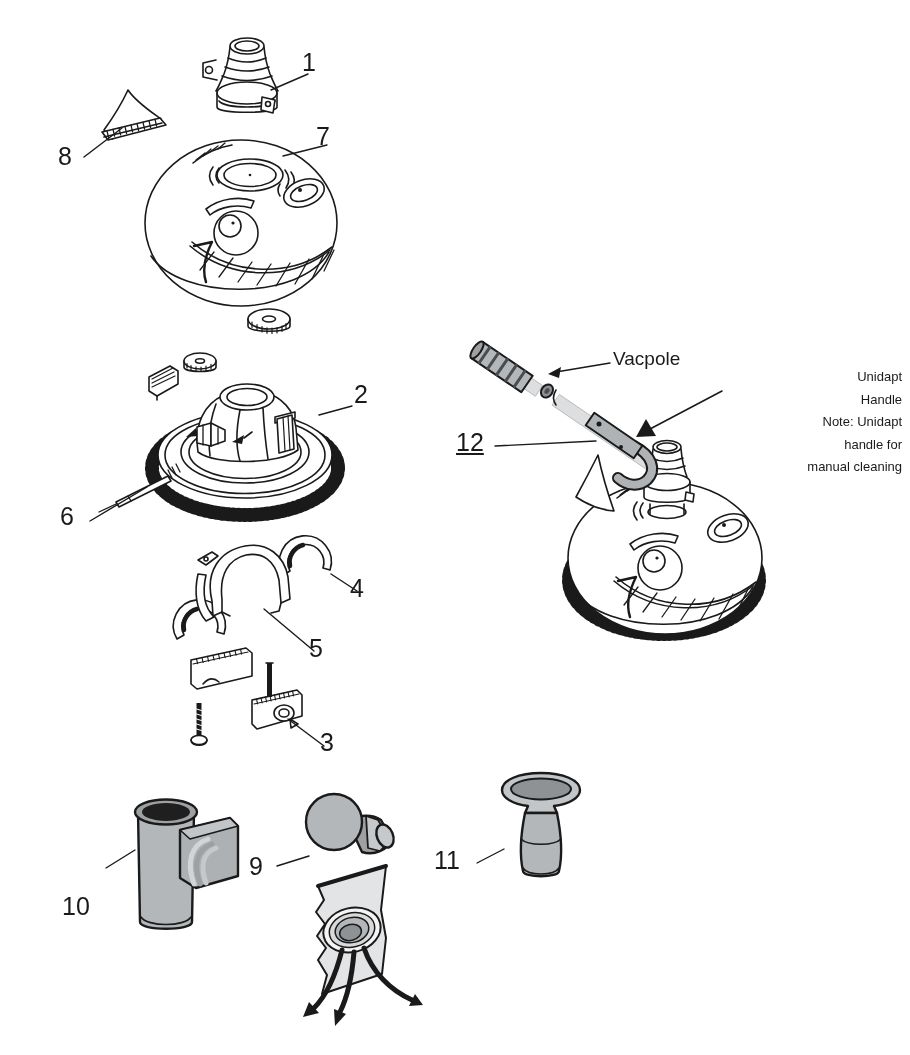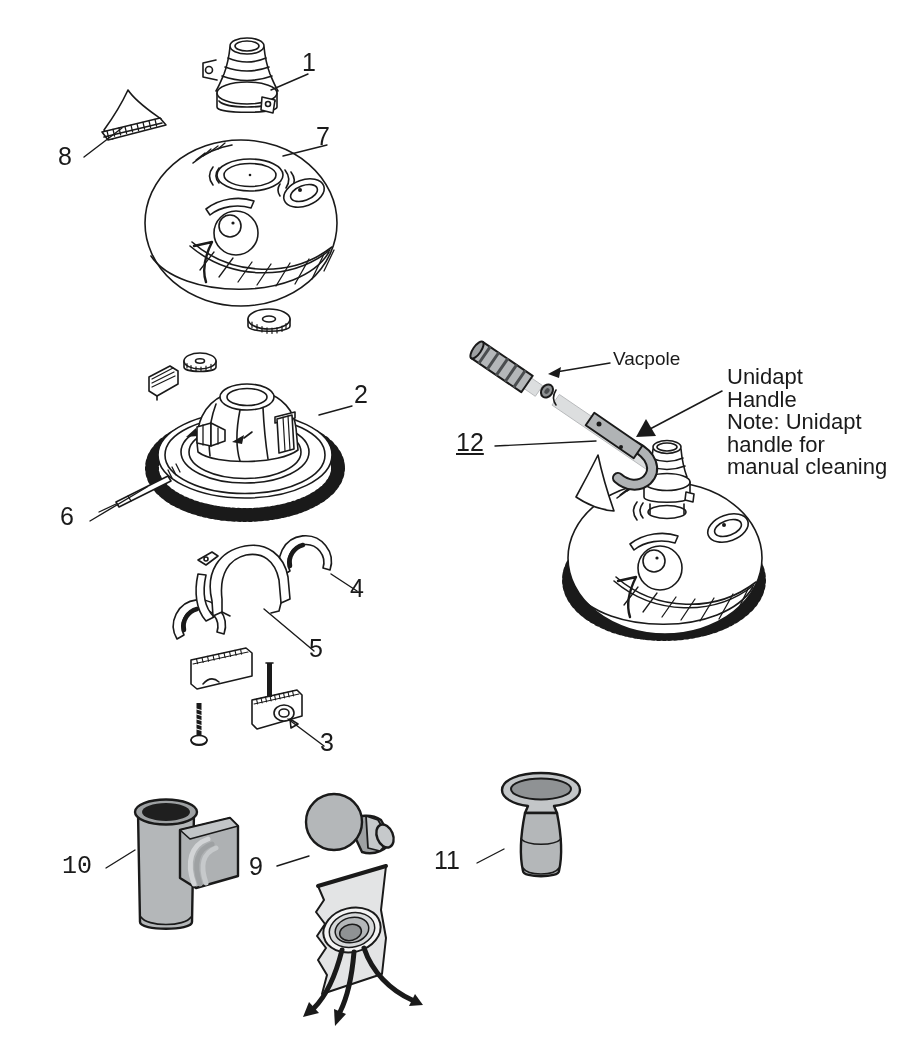--- a/index.html
+++ b/index.html
@@ -2,24 +2,24 @@
 <html><head>
 <meta charset="utf-8">
 <style>
   html,body{margin:0;padding:0;background:#ffffff;}
   .stage{position:relative;width:910px;height:1055px;background:#ffffff;overflow:hidden;
          font-family:"Liberation Sans",sans-serif;color:#1a1a1a;}
   .stage svg{position:absolute;left:0;top:0;}
   .callout{position:absolute;font-size:25px;line-height:1;color:#1a1a1a;}
   .ann{position:absolute;color:#1a1a1a;}
   .vacpole-label{left:613px;top:348px;font-size:19px;}
-  .handle-note{left:727px;top:366px;font-size:22px;line-height:22.5px;width:175px;white-space:pre-line;}
+  .handle-note{left:727px;top:366px;font-size:13px;line-height:22.5px;width:175px;white-space:pre-line;text-align:right;}
   .co1{left:302px;top:50px;}  .co7{left:316px;top:124px;} .co8{left:58px;top:144px;}
   .co2{left:354px;top:382px;} .co6{left:60px;top:504px;}  .co4{left:350px;top:576px;}
-  .co5{left:309px;top:636px;} .co3{left:320px;top:730px;} .co10{left:62px;top:854px;font-family:Liberation Mono, monospace;}
+  .co5{left:309px;top:636px;} .co3{left:320px;top:730px;} .co10{left:62px;top:894px;}
   .co9{left:249px;top:854px;} .co11{left:434px;top:848px;} .co12{left:456px;top:430px;text-decoration:underline;}
 </style>
 </head>
 <body>
 
 <div class="stage">
 <svg width="910" height="1055" viewBox="0 0 910 1055">
 <g stroke="#1a1a1a" stroke-width="1.6" fill="none" stroke-linecap="round" stroke-linejoin="round">
 
   <g>

